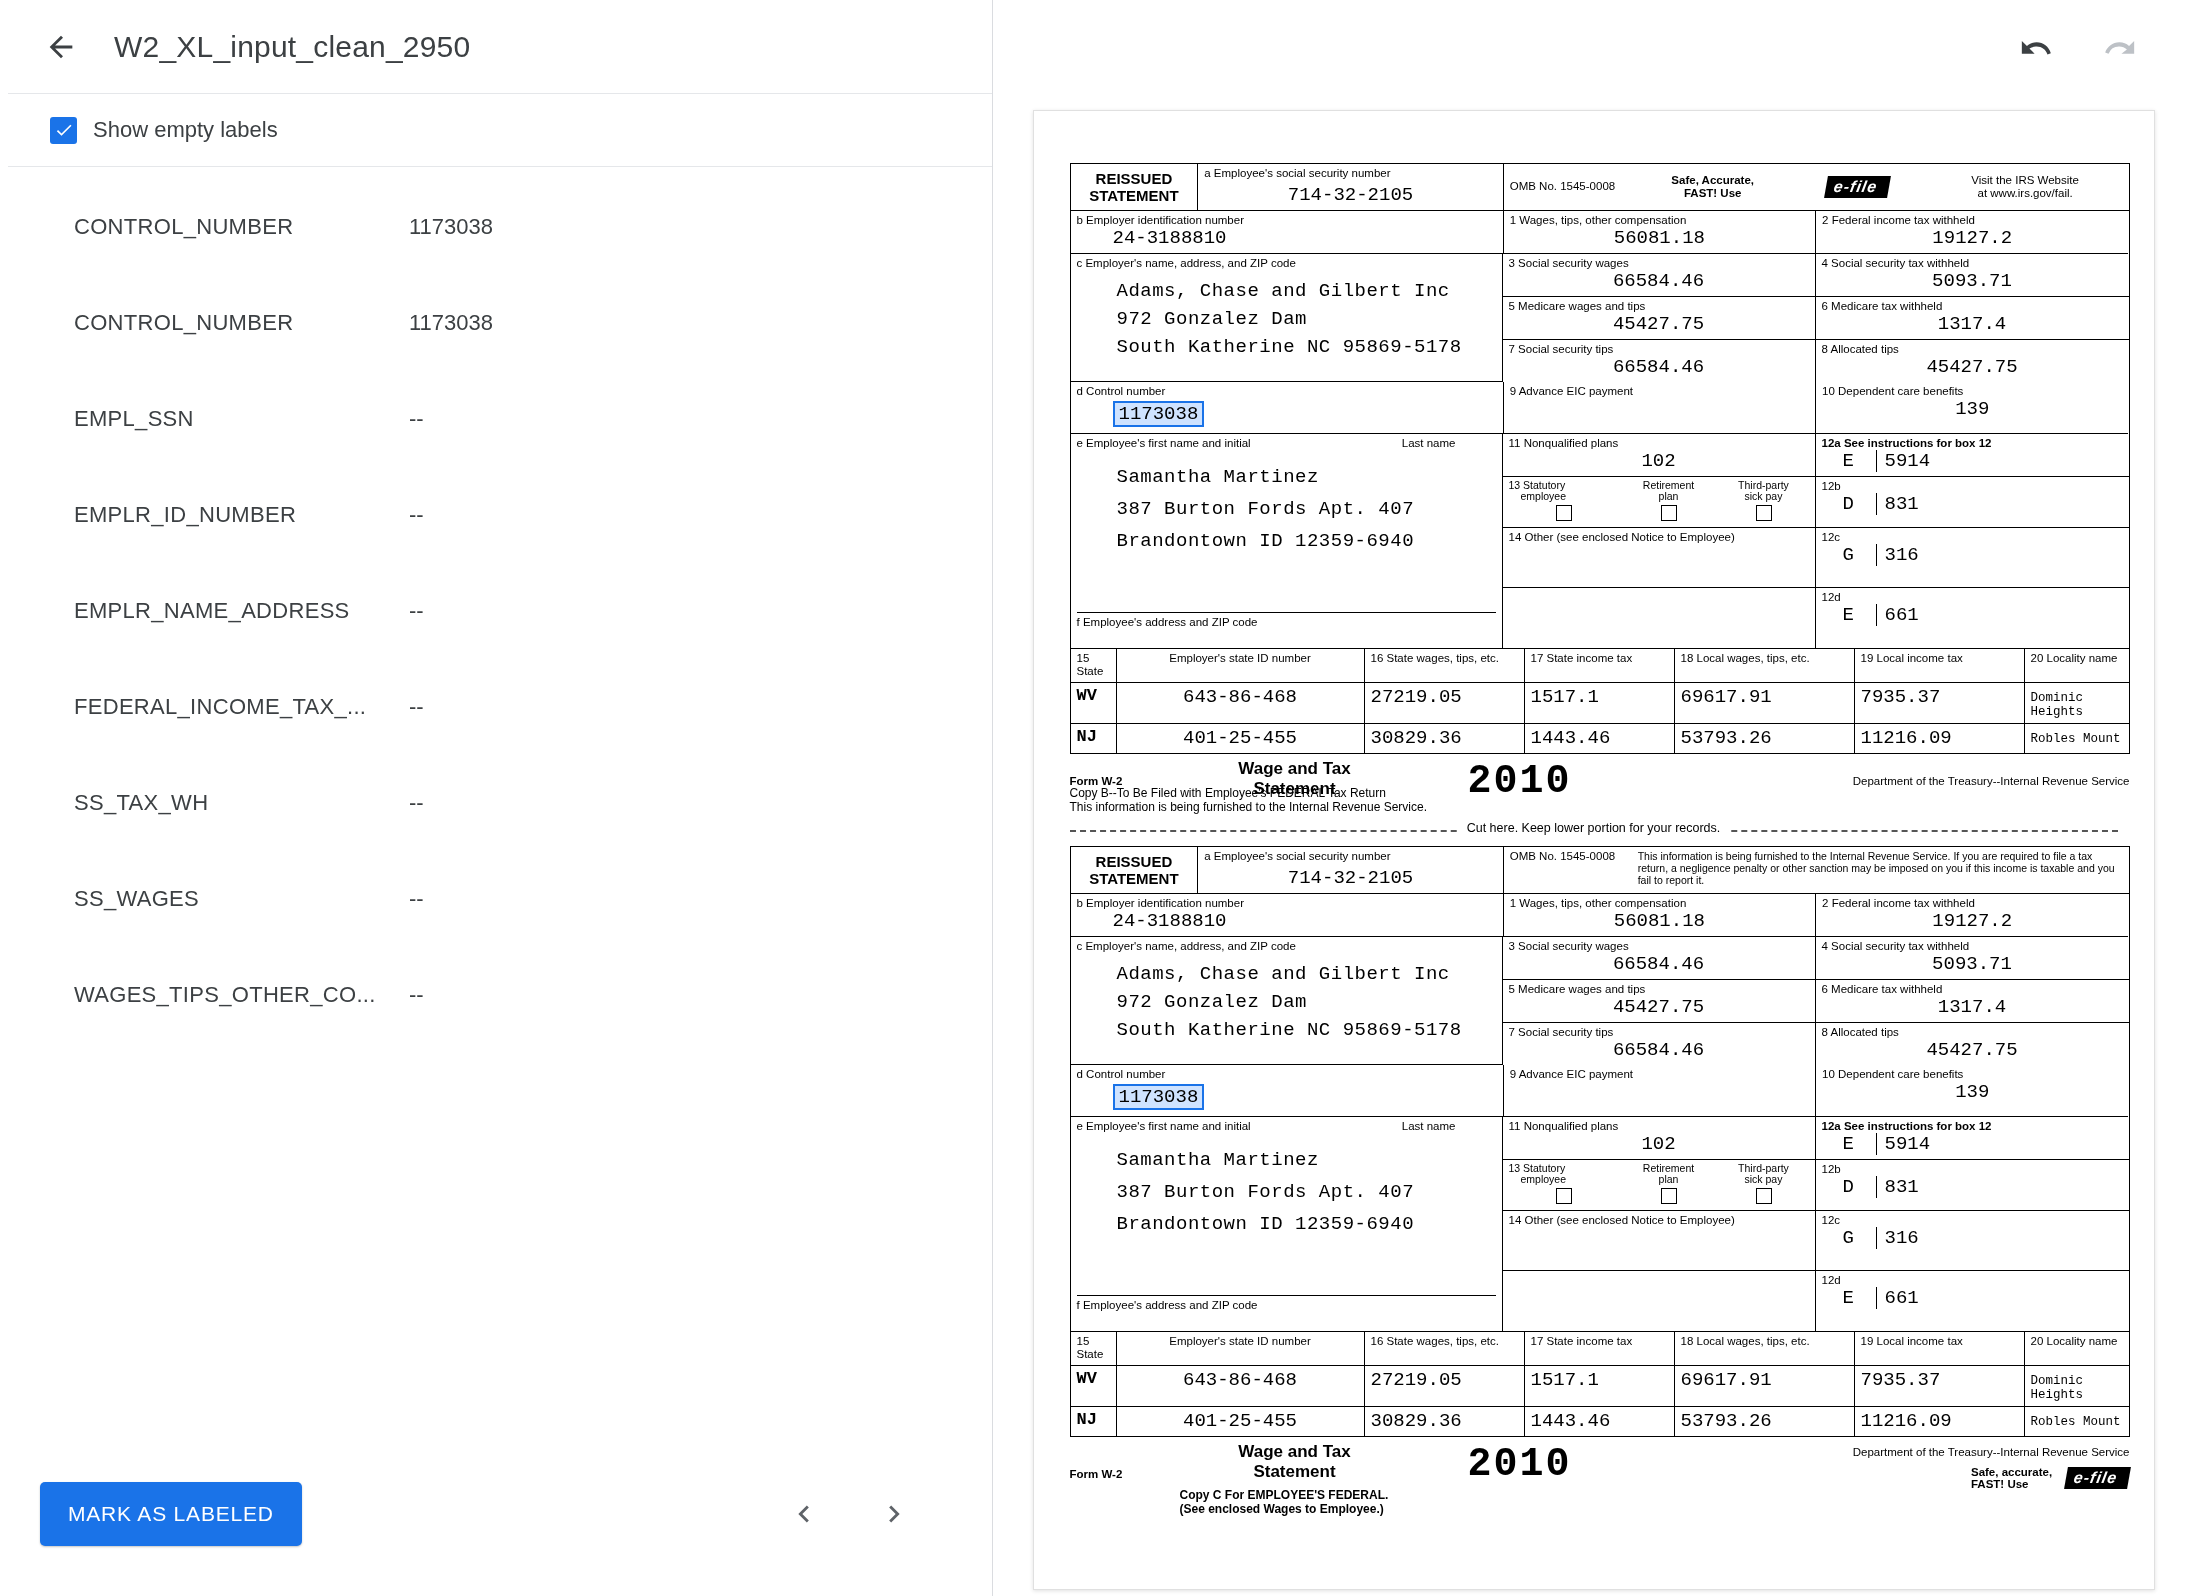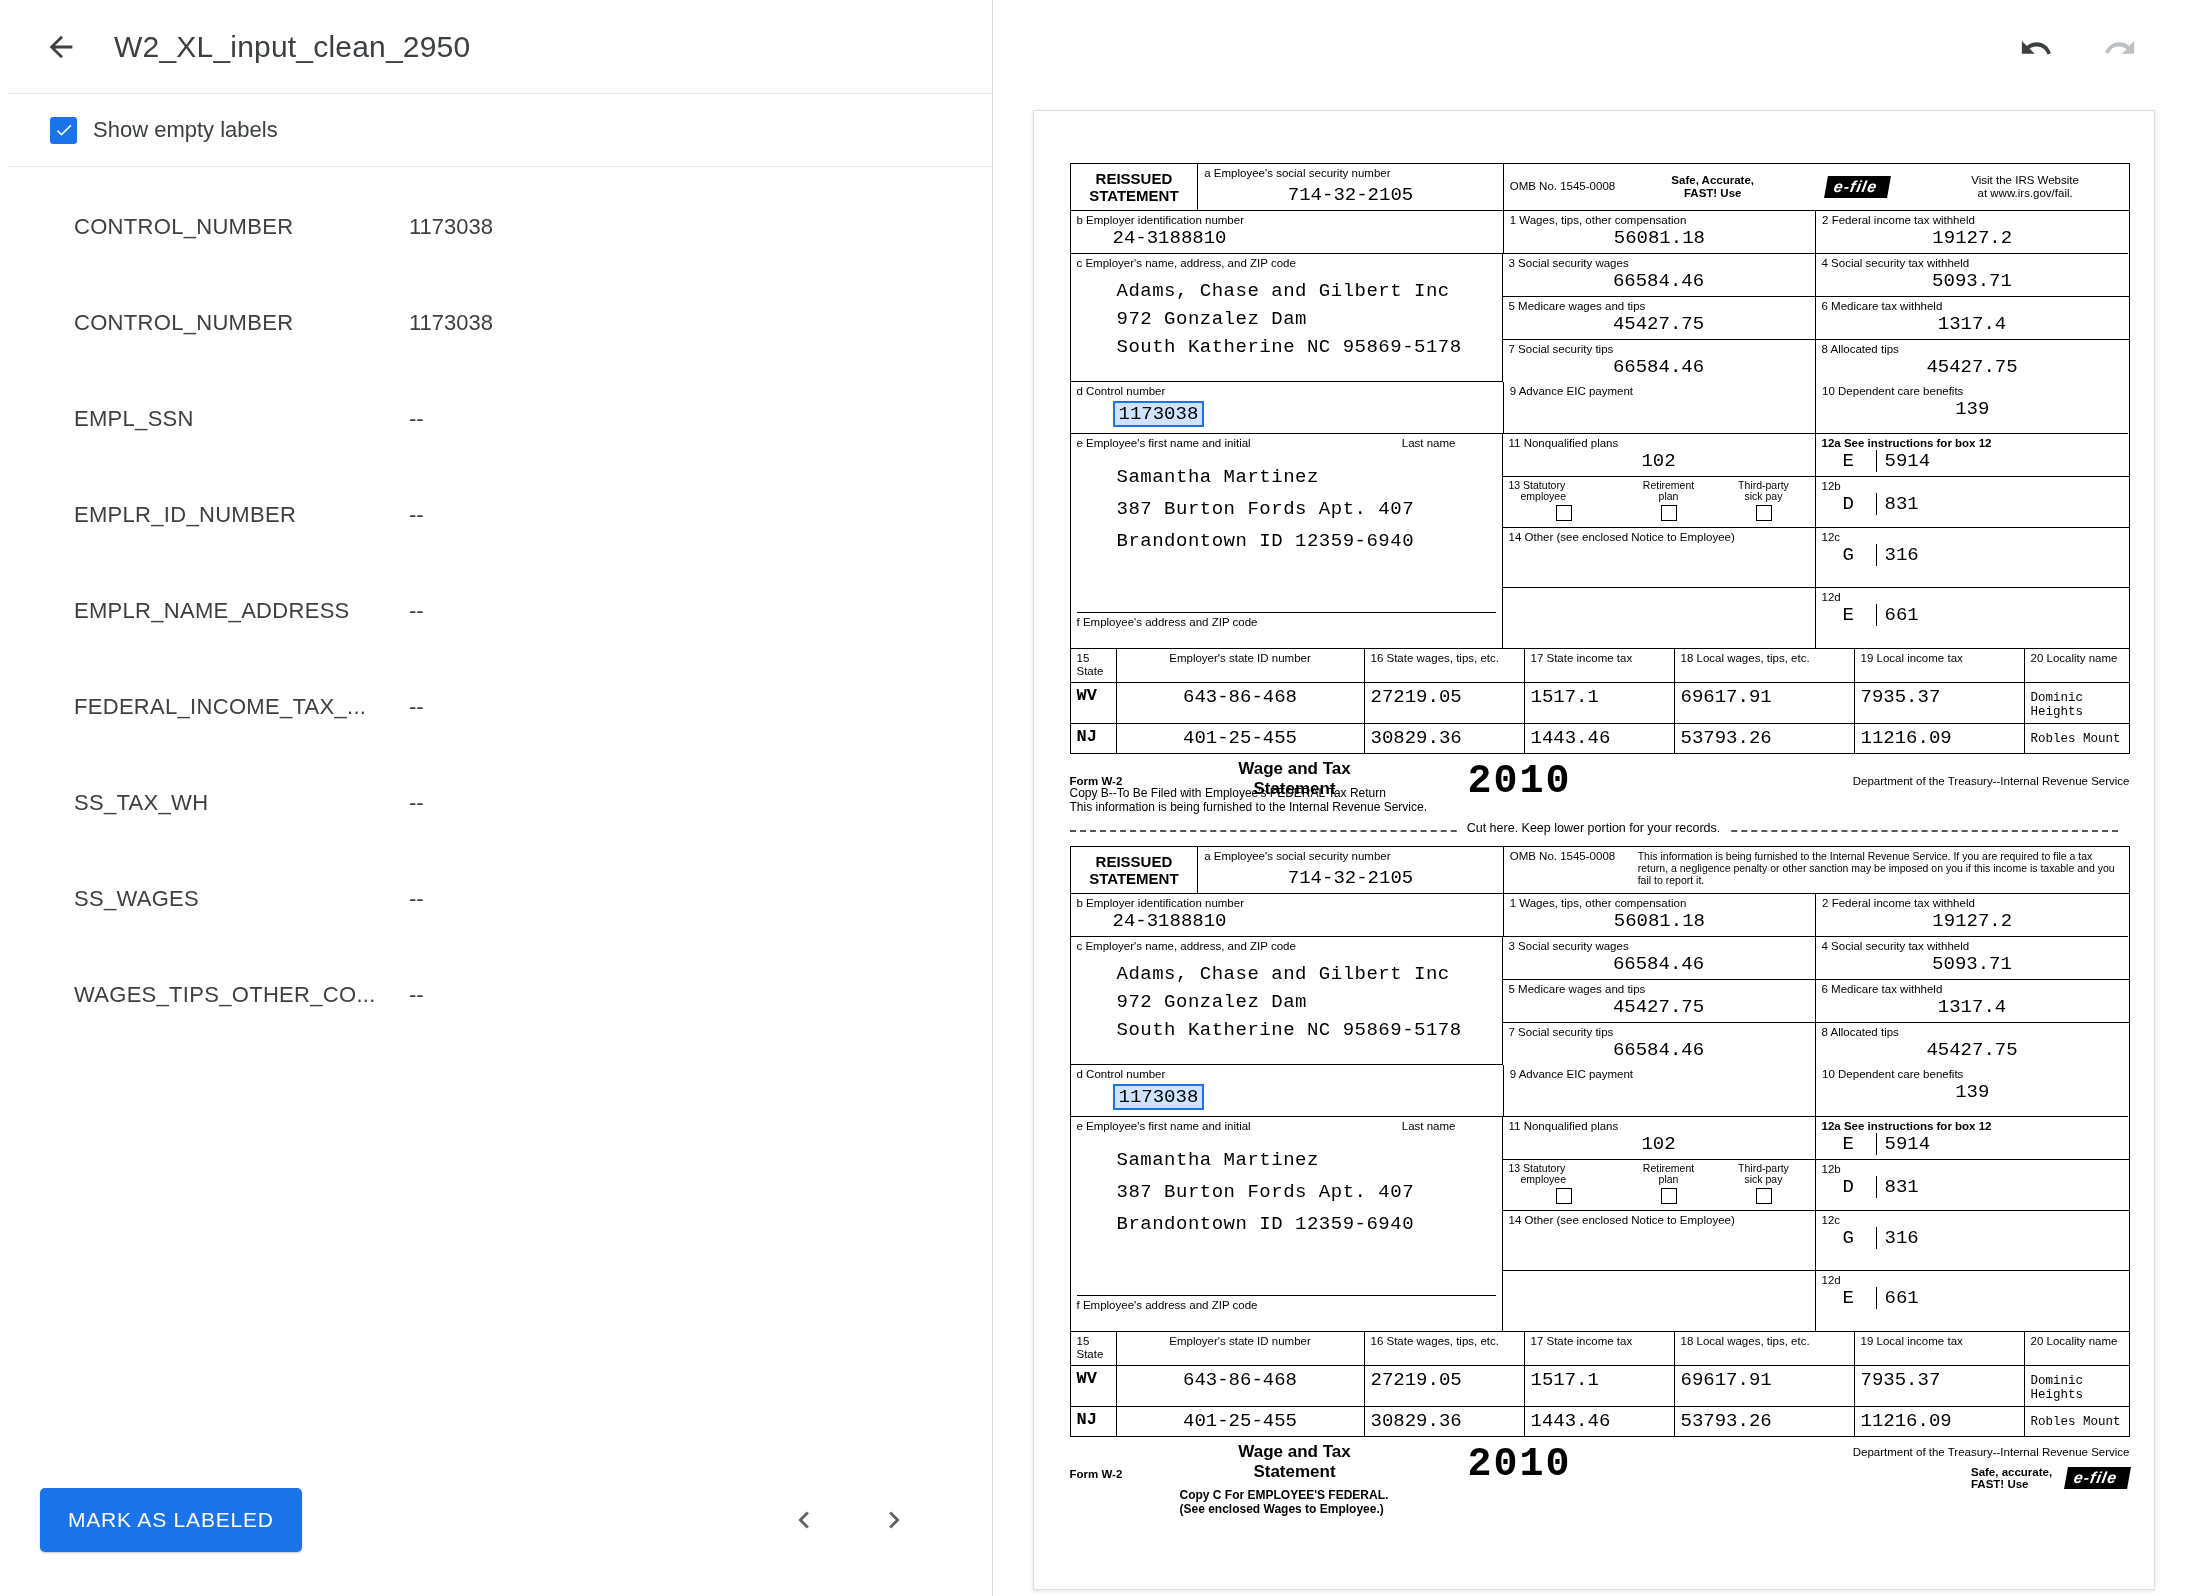--- a/index.html
+++ b/index.html
@@ -63,21 +63,21 @@
     display:flex; align-items:center; height: 96px;
     padding-left: 66px; padding-right: 30px;
   }
   .label-key {
     font-size: 22px; color:#3c4043; letter-spacing:.3px;
     flex: 0 0 335px; white-space:nowrap; overflow:hidden; text-overflow:ellipsis;
   }
   .label-val { font-size: 22px; color:#3c4043; }
 
   .left-footer {
-    position:absolute; bottom:10px; left:0; width: 993px; height: 132px;
+    position:absolute; bottom:16px; left:0; width: 993px; height: 132px;
     display:flex; align-items:center; justify-content:space-between;
     padding: 0 40px 0 40px;
   }
   .mark-btn {
     background:#1a73e8; color:#fff; border:none; border-radius:5px;
     font-size:21px; letter-spacing:.8px; font-weight:500;
     padding: 20px 28px; cursor:pointer;
     font-family:"Liberation Sans", sans-serif;
     box-shadow: 0 1px 2px rgba(60,64,67,.3);
   }

